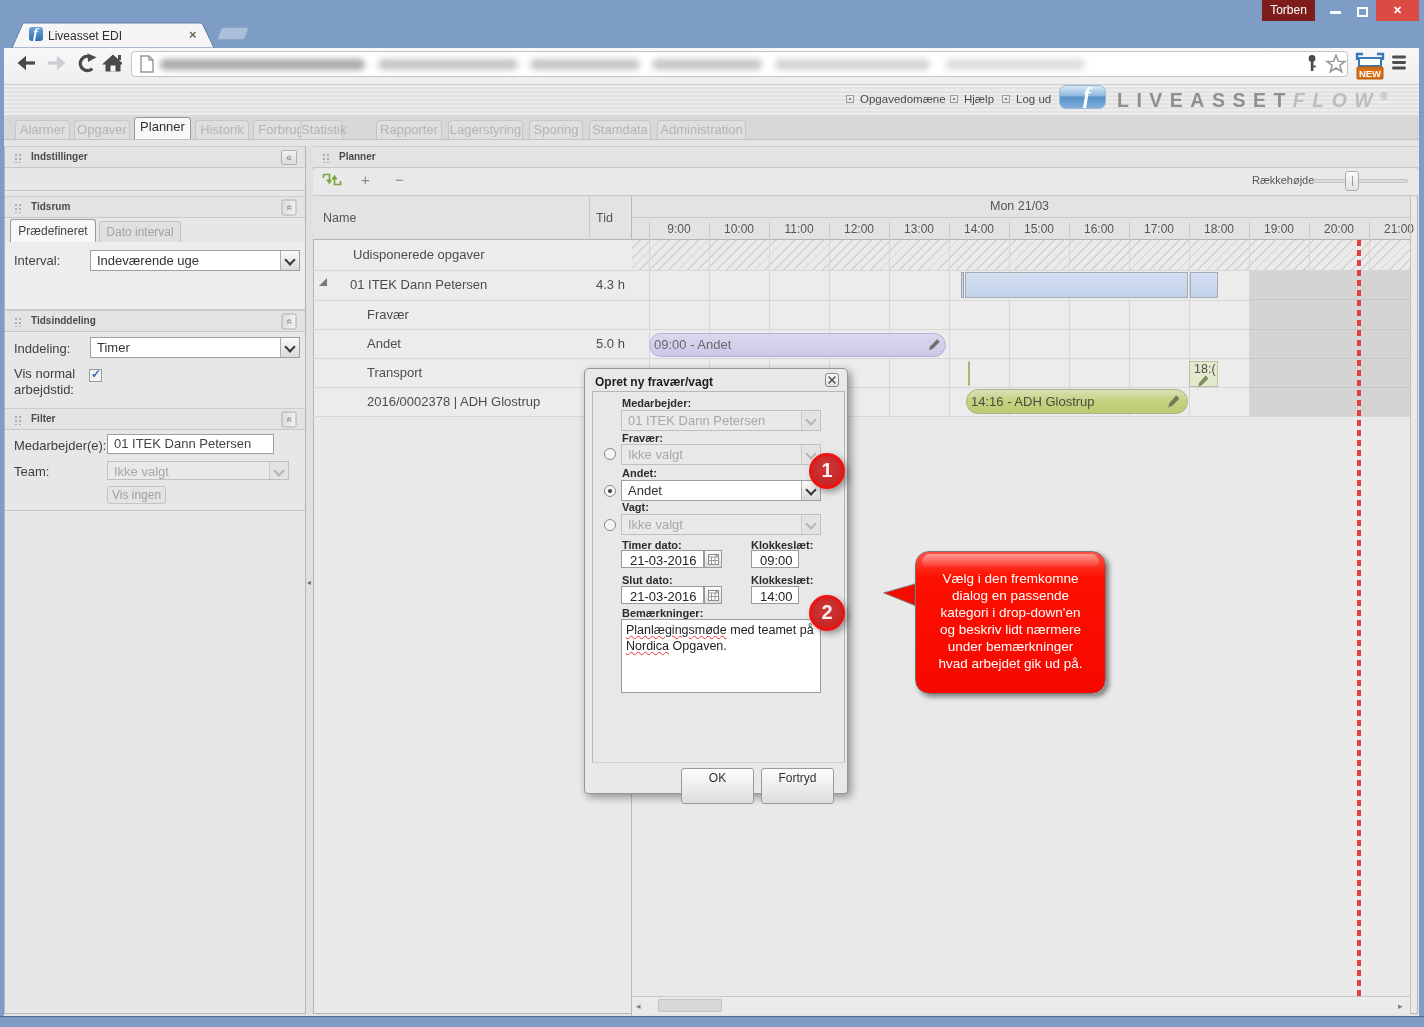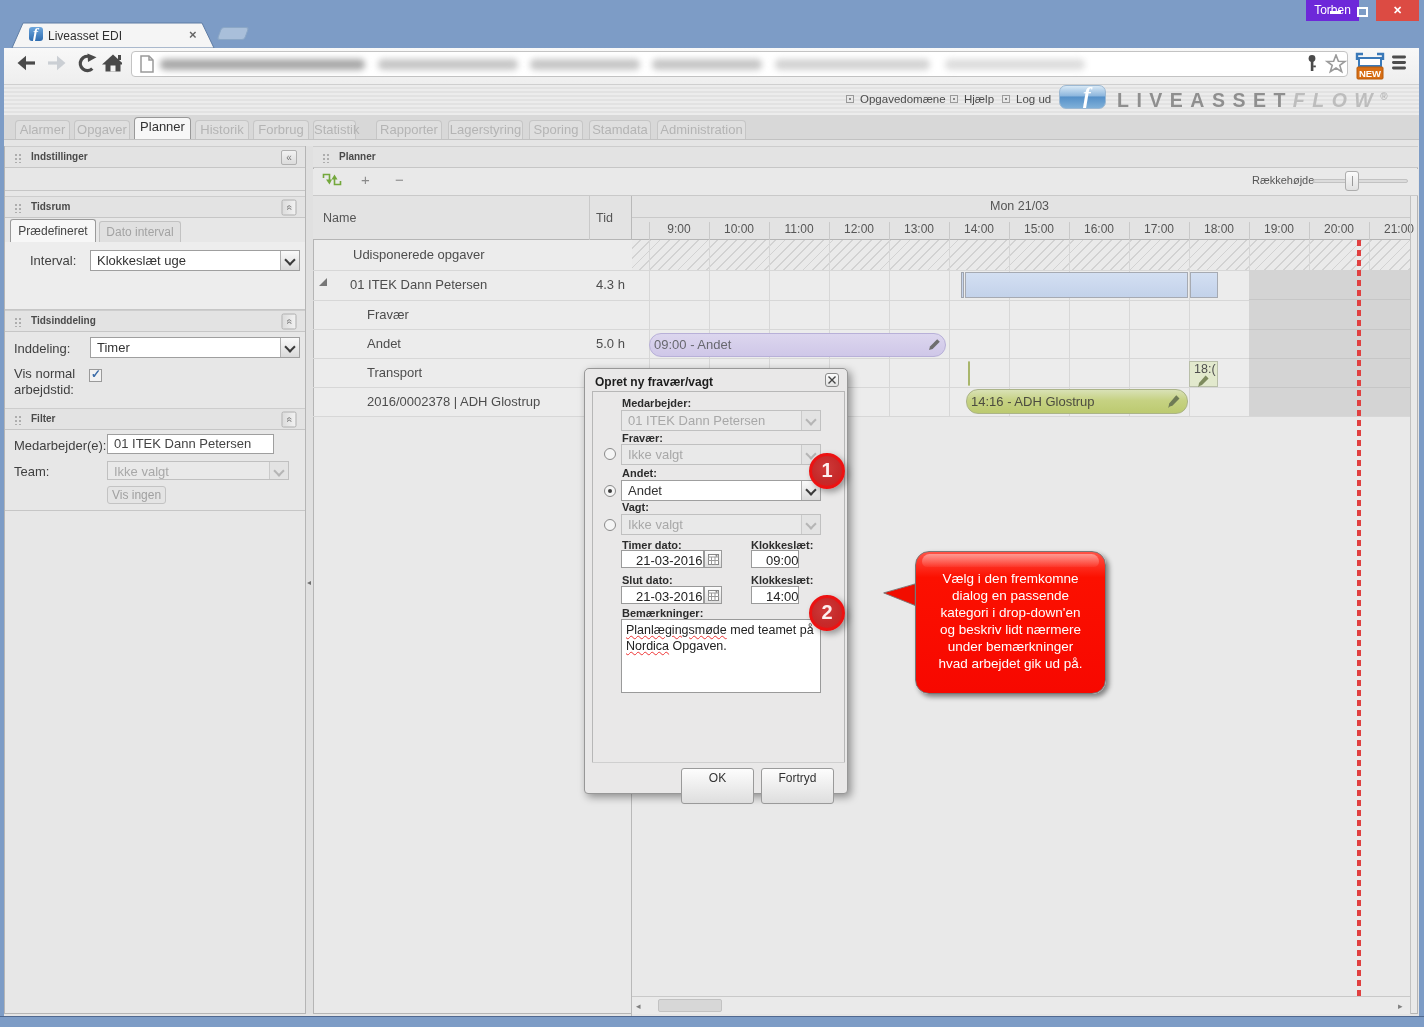--- a/index.html
+++ b/index.html
@@ -1,19 +1,19 @@
 <!DOCTYPE html>
 <html><head>
 <meta charset="utf-8">
 <style>
 * { margin:0; padding:0; box-sizing:border-box; }
 html,body { width:1424px; height:1027px; overflow:hidden; }
 body { font-family:"Liberation Sans", sans-serif; position:relative; background:#7d9cc6; }
 .abs { position:absolute; }
-#torben { left:1262px; top:0; width:53px; height:21px; background:#6d28d9; color:#fff; font-size:12px; text-align:center; line-height:21px;margin-left:44px; }
+#torben { left:1262px; top:0; width:53px; height:21px; background:#7f1d1d; color:#fff; font-size:12px; text-align:center; line-height:21px; }
 #btnmin { left:1320px; top:0; width:28px; height:21px; }
 #btnmin .dash { position:absolute; left:10px; top:11px; width:11px; height:3px; background:#fff; }
 #btnmax { left:1348px; top:0; width:28px; height:21px; }
 #btnmax .sq { position:absolute; left:9px; top:7px; width:11px; height:10px; border:2px solid #fff; }
 #btnclose { left:1376px; top:0; width:43px; height:21px; background:#dc4b43; color:#fff; font-size:11px; font-weight:bold; text-align:center; line-height:20px; }
 
 #tabshape { left:6px; top:22px; width:230px; height:26px; }
 #favicon { left:29px; top:27px; width:14px; height:14px; border-radius:3px; background:linear-gradient(180deg,#6ea7dd,#2e6cb0); }
 #favicon span { position:absolute; left:4px; top:-2px; color:#fff; font-family:"Liberation Serif",serif; font-style:italic; font-weight:bold; font-size:15px; }
 #tabtitle { left:48px; top:29px; font-size:12px; color:#2f2f2f; }
@@ -70,21 +70,21 @@
 .hlabel { position:absolute; top:222px; width:60px; text-align:center; font-size:12px; color:#555; }
 .grow-line { position:absolute; left:313px; width:1097px; height:1px; background:#d7d7d7; }
 .vline { position:absolute; width:1px; background:#d7d7d7; }
 .rowtext { position:absolute; font-size:13px; color:#4d4d4d; }
 
 .bar { position:absolute; border-radius:12px; z-index:3; }
 
 
 #dialog { left:584px; top:368px; width:264px; height:426px; background:#e9e8e8; border:1px solid #979797; border-radius:5px 5px 4px 4px; box-shadow:3px 3px 8px rgba(0,0,0,0.4); }
 .dlabel { position:absolute; font-size:11px; font-weight:bold; color:#2c2c2c; }
-.dinput { position:absolute; background:#fff; border:1px solid #9a9a9a; font-size:13px; color:#222; padding:2px 0 0 14px; }
+.dinput { position:absolute; background:#fff; border:1px solid #9a9a9a; font-size:13px; color:#222; padding:2px 0 0 8px; }
 .radio { position:absolute; width:12px; height:12px; border:1px solid #8a8a8a; border-radius:50%; background:#f5f5f5; }
 .radio.sel::after { content:""; position:absolute; left:3px; top:3px; width:4px; height:4px; border-radius:50%; background:#3c3c3c; }
 .dbtn { position:absolute; width:73px; height:36px; background:linear-gradient(180deg,#fdfdfd,#dedede); border:1px solid #9a9a9a; border-radius:3px; font-size:12px; color:#333; text-align:center; line-height:19px; }
 
 
 .balloon { position:absolute; width:36px; height:36px; border-radius:50%; background:radial-gradient(circle at 45% 40%,#cf3a3a 0%,#c62a2a 55%,#d51d1d 100%); border:3px solid #ec1212; box-shadow:3px 3px 6px rgba(0,0,0,0.35); color:#fdf0f0; font-size:20px; font-weight:bold; text-align:center; line-height:29px; z-index:7; }
 
 
 #bubble { left:915px; top:551px; width:191px; height:143px; border-radius:14px; background:linear-gradient(180deg,#ff5347 0%,#fc1000 18%,#f70800 100%); border:1px solid #777; box-shadow:3px 3px 5px rgba(0,0,0,0.45); }
 #bubbletail { left:879px; top:583px; width:40px; height:27px; }
@@ -169,21 +169,21 @@
     <span>f</span>
   </div>
 <div class="abs" id="logotext">LIVEASSET<i>FLOW</i><sup>®</sup></div>
 
 <div class="abs" id="apptabs"></div>
 <div class="atab" style="left:15px;width:55px">Alarmer</div>
 <div class="atab" style="left:74px;width:56px">Opgaver</div>
 <div class="atab active" style="left:134px;width:57px">Planner</div>
 <div class="atab" style="left:195px;width:54px">Historik</div>
 <div class="atab" style="left:253px;width:56px">Forbrug</div>
-<div class="atab" style="left:313px;width:43px">Statistik</div>
+<div class="atab" style="left:300px;width:43px">Statistik</div>
 <div class="atab" style="left:376px;width:66px">Rapporter</div>
 <div class="atab" style="left:448px;width:75px">Lagerstyring</div>
 <div class="atab" style="left:529px;width:54px">Sporing</div>
 <div class="atab" style="left:589px;width:62px">Stamdata</div>
 <div class="atab" style="left:657px;width:89px">Administration</div>
 
 <div class="abs" id="content"></div>
 
 <div class="abs" id="sidebar"></div>
 <div class="phead" style="left:5px;top:146px;width:300px">
@@ -194,23 +194,23 @@
 <div class="abs" style="left:5px;top:169px;width:300px;height:22px;background:#e7e7e7;border-bottom:1px solid #c6c6c6"></div>
 <div class="phead" style="left:5px;top:196px;width:300px">
     <span class="dots"></span>
     <b>Tidsrum</b>
     <span class="pbtn" style="transform:rotate(90deg)">«</span>
   </div>
 
 <div class="abs" style="left:10px;top:219px;width:86px;height:23px;background:#f7f7f7;border:1px solid #9a9a9a;border-bottom:none;border-radius:3px 3px 0 0;font-size:12px;color:#444;text-align:center;line-height:22px">Prædefineret</div>
 <div class="abs" style="left:99px;top:221px;width:82px;height:21px;background:#e0e0e0;border:1px solid #c2c2c2;border-bottom:none;border-radius:3px 3px 0 0;font-size:12px;color:#a3a3a3;text-align:center;line-height:20px">Dato interval</div>
 <div class="abs" style="left:5px;top:242px;width:300px;height:68px;background:#ededed;border-bottom:1px solid #c6c6c6"></div>
-<span class="slabel" style="left:30px;top:253px">Interval:</span>
+<span class="slabel" style="left:14px;top:253px">Interval:</span>
 <div class="combo" style="left:90px;top:250px;width:210px;height:21px">
-    <span class="txt">Klokkeslæt uge</span>
+    <span class="txt">Indeværende uge</span>
     <span class="btn"></span>
   </div>
 
 <div class="phead" style="left:5px;top:310px;width:300px">
     <span class="dots"></span>
     <b>Tidsinddeling</b>
     <span class="pbtn" style="transform:rotate(90deg)">«</span>
   </div>
 <span class="slabel" style="left:14px;top:341px">Inddeling:</span>
 <div class="combo" style="left:90px;top:337px;width:210px;height:21px">

